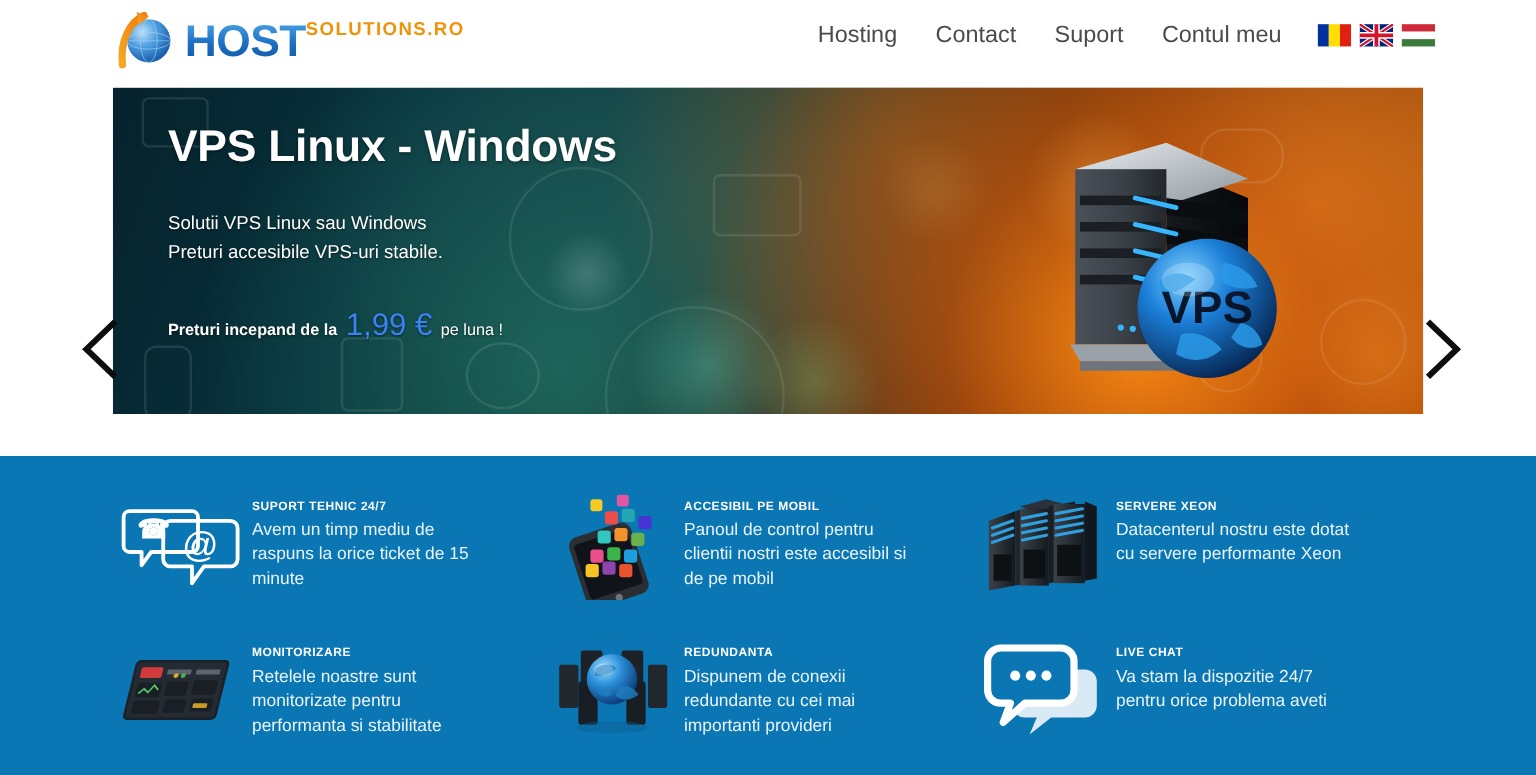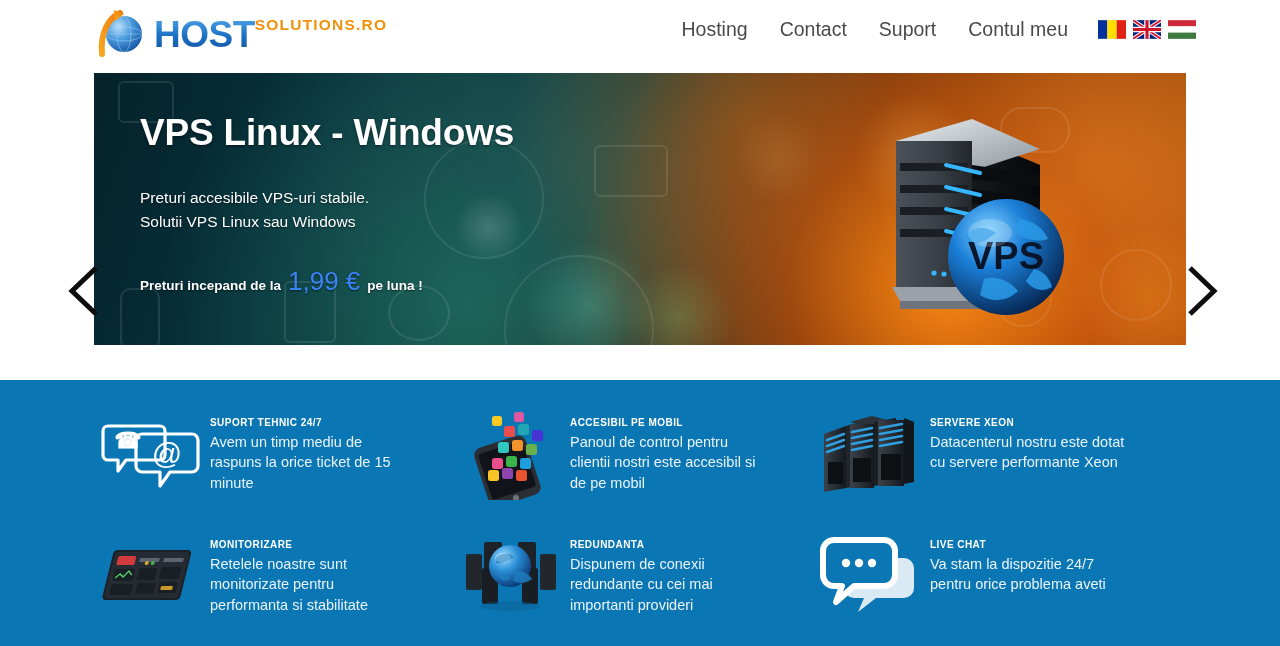--- a/index.html
+++ b/index.html
@@ -71,33 +71,33 @@
     position: absolute; border: 2px solid rgba(255,255,255,0.10);
     border-radius: 6px; pointer-events: none;
   }
   .ghost-circle {
     position: absolute; border: 2px solid rgba(255,255,255,0.09);
     border-radius: 50%; pointer-events: none;
   }
   .banner-copy { position: absolute; left: 46px; top: 28px; z-index: 6; }
   .banner-title {
     color: #ffffff; font-size: 37px; font-weight: bold;
-    letter-spacing: -0.2px; text-shadow: 0 1px 3px rgba(0,0,0,0.5); margin-top: 11px;
+    letter-spacing: -0.2px; text-shadow: 0 1px 3px rgba(0,0,0,0.5);
   }
   .banner-sub {
     margin-top: 32px; color: #ffffff; font-size: 15.5px; line-height: 1.55;
     text-shadow: 0 1px 2px rgba(0,0,0,0.55);
   }
   .banner-price {
     margin-top: 32px; color: #ffffff; font-size: 13.5px; font-weight: bold;
     display: flex; align-items: baseline; gap: 7px;
     text-shadow: 0 1px 2px rgba(0,0,0,0.55);
   }
   .price-amount { color: #3b82f6; font-size: 26px; font-weight: normal; }
-  .price-suffix { font-weight: bold; font-size: 13.5px; }
+  .price-suffix { font-weight: normal; font-size: 13.5px; }
 
   .server-art { position: absolute; right: 112px; bottom: 6px; width: 240px; height: 230px; z-index: 5; }
 
   .arrow {
     position: absolute; top: 196px; z-index: 20;
     width: 44px; height: 54px; cursor: pointer;
     background: transparent; border: 0;
   }
   .arrow.left { left: 62px; }
   .arrow.right { left: 1180px; }
@@ -216,22 +216,22 @@
     <div class="ghost-icon" style="left:500px;top:72px;width:74px;height:52px;"></div>
     <div class="ghost-circle" style="left:330px;top:66px;width:120px;height:120px;"></div>
     <div class="ghost-circle" style="left:410px;top:182px;width:150px;height:150px;"></div>
     <div class="ghost-icon" style="left:906px;top:34px;width:70px;height:46px;border-radius:22px;"></div>
     <div class="ghost-circle" style="left:1006px;top:176px;width:72px;height:72px;"></div>
     <div class="ghost-circle" style="left:900px;top:196px;width:58px;height:58px;"></div>
 
     <div class="banner-copy">
       <div class="banner-title">VPS Linux - Windows</div>
       <div class="banner-sub">
+        <div>Solutii VPS Linux sau Windows</div>
         <div>Preturi accesibile VPS-uri stabile.</div>
-        <div>Solutii VPS Linux sau Windows</div>
       </div>
       <div class="banner-price">
         <span>Preturi incepand de la</span>
         <span class="price-amount">1,99 €</span>
         <span class="price-suffix">pe luna !</span>
       </div>
     </div>
 
     <div class="server-art">
       <svg width="240" height="230" viewBox="0 0 240 230">

